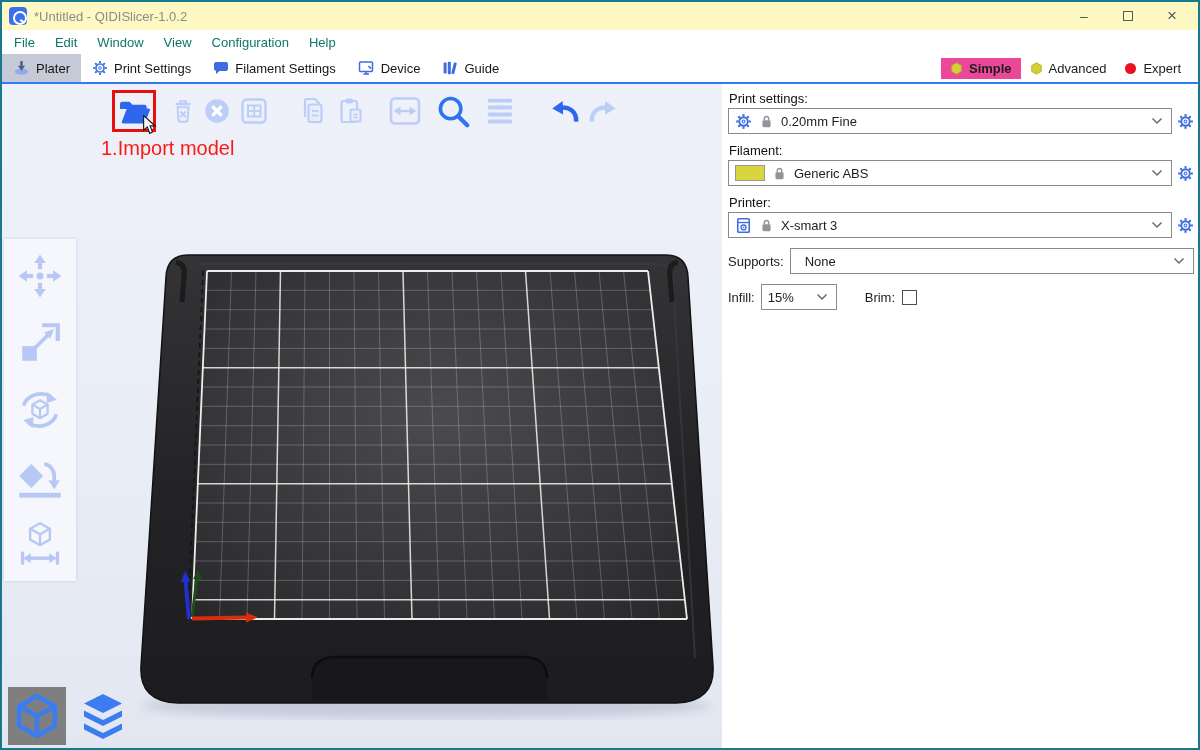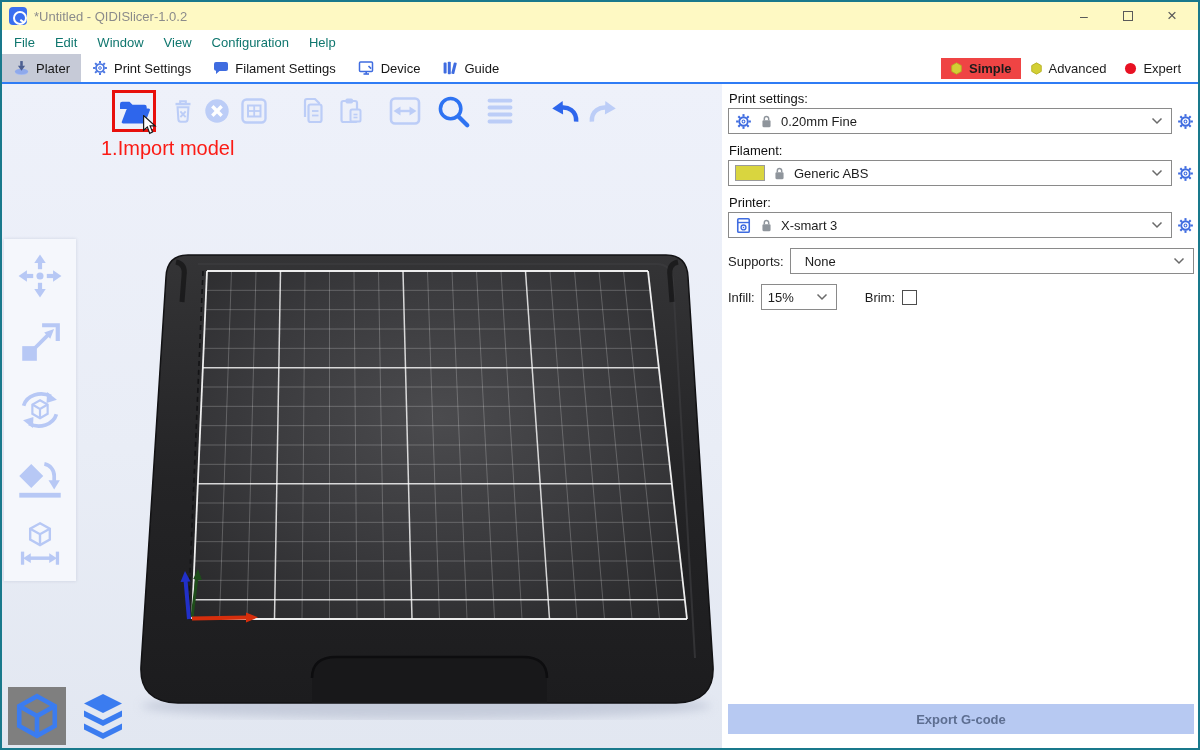--- a/index.html
+++ b/index.html
@@ -22,21 +22,21 @@
   .menubar { height:24px; display:flex; align-items:center; padding-left:2px; flex:0 0 auto; }
   .menu-item { padding:0 10px; color:#0f766e; cursor:default; }
 
   
   .tabbar { height:30px; display:flex; align-items:stretch; border-bottom:2px solid #2f7cf5; background:#fff; flex:0 0 auto; }
   .tab { display:flex; align-items:center; gap:6px; padding:0 11px; color:#161616; }
   .tab.active { background:#c6cad7; }
   .tab svg { flex:0 0 auto; }
   .modes { margin-left:auto; display:flex; align-items:center; padding-right:8px; }
   .mode { display:flex; align-items:center; gap:6px; padding:3px 9px; }
-  .mode.active { background:#ef4444; font-weight:bold; }
+  .mode.active { background:#ec4899; font-weight:bold; }
 
   
   .main { flex:1 1 auto; display:flex; min-height:0; }
   .viewport { width:720px; flex:0 0 auto; position:relative; background:linear-gradient(180deg,#eef1fa 0%,#e9edf6 55%,#e2e7f1 100%); overflow:hidden; }
 
   
   .gl-toolbar { position:absolute; left:110px; top:5px; display:flex; align-items:center; height:44px; }
   .tbtn { height:42px; display:flex; align-items:center; justify-content:center; }
   .ic-on { color:#2e66ec; }
   .ic-on2 { color:#2e73f2; }
@@ -533,16 +533,15 @@
         <div class="combo infill-combo">
           <span class="combo-text">15%</span>
           <svg class="chev" width="12" height="8" viewBox="0 0 12 8">
               <use href="#sym-chev" xlink:href="#sym-chev"></use>
             </svg>
         </div>
         <span class="brim-lab">Brim:</span>
         <span class="checkbox"></span>
       </div>
 
-      <button class="export-btn">Export G-code</button>
     </div>
   </div>
 </div>
 
 </body></html>

